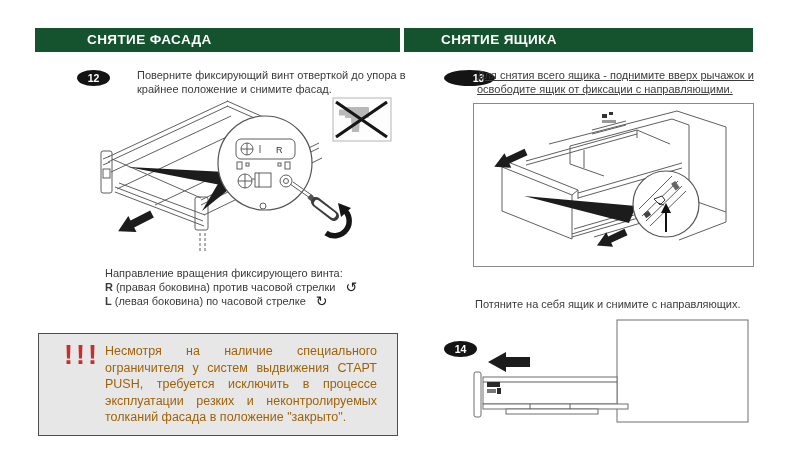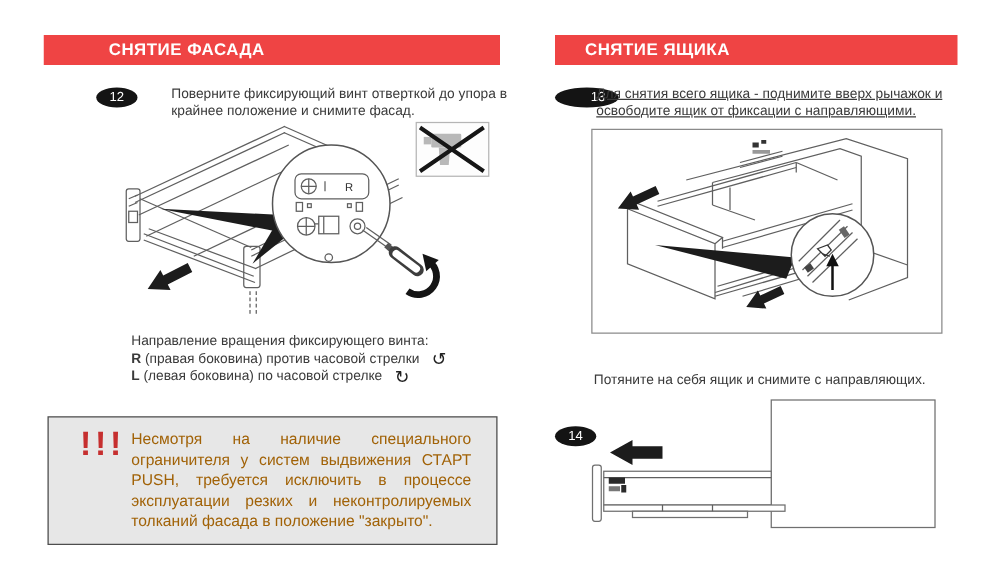--- a/index.html
+++ b/index.html
@@ -1,23 +1,23 @@
 <!DOCTYPE html>
 <html><head>
 <meta charset="utf-8">
 <style>
   html,body{margin:0;padding:0;background:#ffffff;}
   .page{position:relative;width:800px;height:450px;background:#ffffff;overflow:hidden;
         font-family:"Liberation Sans", sans-serif;color:#3a3a3a;}
-  .header-bar{position:absolute;height:24px;background:#ef4444;color:#ffffff;
+  .header-bar{position:absolute;height:24px;background:#14532d;color:#ffffff;
         font-size:13.5px;font-weight:bold;line-height:24px;letter-spacing:.4px;box-sizing:border-box;}
   .header-left{left:35px;top:28px;width:365px;padding-left:52px;}
-  .header-right{left:444px;top:28px;width:322px;padding-left:24px;}
+  .header-right{left:404px;top:28px;width:349px;padding-left:37px;}
   .badge{position:absolute;width:33px;height:16px;border-radius:50%;background:#141414;color:#fff;
-        font-size:10.5px;font-weight:normal;display:flex;align-items:center;justify-content:center;}
+        font-size:10.5px;font-weight:bold;display:flex;align-items:center;justify-content:center;}
   .step-text{position:absolute;font-size:11px;line-height:13.5px;color:#3a3a3a;}
   .dir-block{position:absolute;left:105px;top:266px;font-size:11px;line-height:14px;color:#3a3a3a;}
   .dir-row{display:flex;align-items:center;}
   .dir-letter{font-weight:bold;margin-right:3px;}
   .dir-symbol{margin-left:10px;font-size:14px;line-height:12px;color:#222;}
   .warning-box{position:absolute;left:38px;top:333px;width:360px;height:103px;background:#e7e7e7;
         border:1px solid #4d4d4d;box-sizing:border-box;}
   .warning-marks{position:absolute;left:25px;top:6px;color:#c62f2f;font-size:27px;font-weight:bold;
         letter-spacing:3px;font-family:"Liberation Sans",sans-serif;}
   .warning-text{position:absolute;left:66px;top:9px;width:272px;font-size:12.5px;line-height:16.5px;

